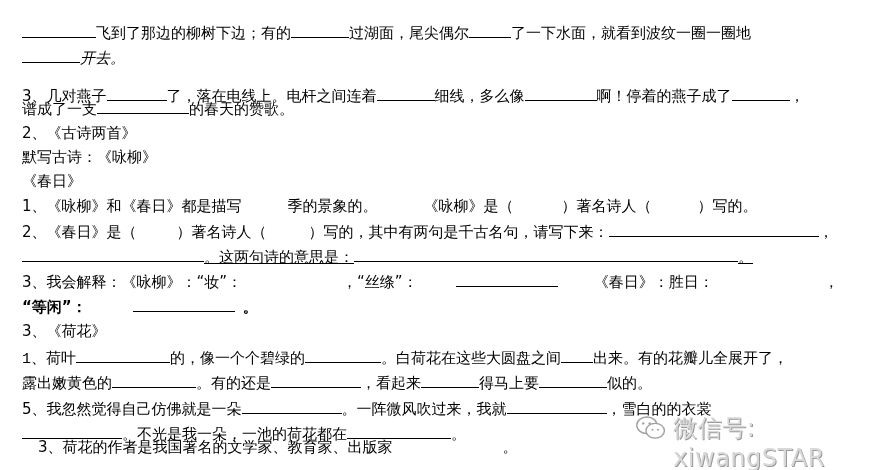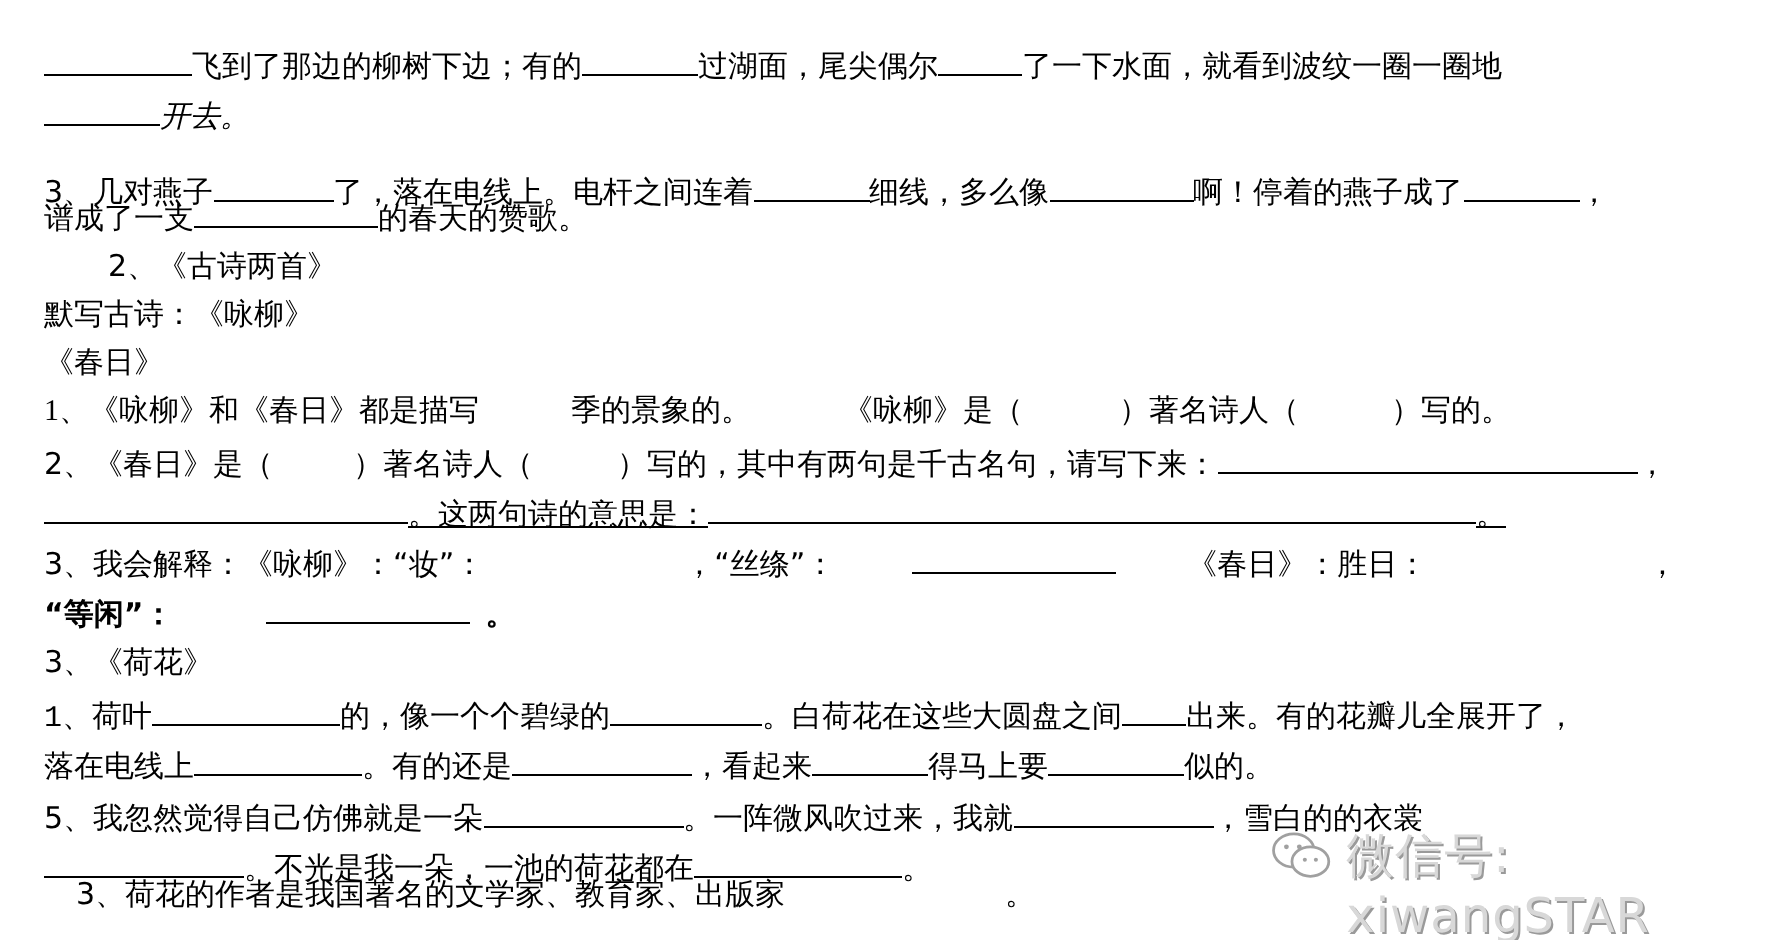--- a/index.html
+++ b/index.html
@@ -28,45 +28,45 @@
 <div class="line" style="top:46px;font-style:italic;">
   <span class="blank" style="width:58px"></span><span>开去。</span>
 </div>
 <div class="line" style="top:72px;margin-top:12px;">
   <span>3、几对燕子</span><span class="blank" style="width:60px"></span><span>了，落在电线上。电杆之间连着</span><span class="blank" style="width:58px"></span><span>细线，多么像</span><span class="blank" style="width:72px"></span><span>啊！停着的燕子成了</span><span class="blank" style="width:58px"></span><span>，</span>
 </div>
 <div class="line" style="top:97px;">
   <span>谱成了一支</span><span class="blank" style="width:92px"></span><span>的春天的赞歌。</span>
 </div>
 
-<div class="line" style="top:122px;margin-left:32px;">2、《古诗两首》</div>
+<div class="line" style="top:122px;">2、《古诗两首》</div>
 <div class="line" style="top:146px;">默写古诗：《咏柳》</div>
 <div class="line" style="top:170px;">《春日》</div>
-<div class="line" style="top:195px;font-family:Liberation Serif, serif;">
+<div class="line" style="top:195px;">
   <span>1、《咏柳》和《春日》都是描写</span><span class="gap" style="width:46px"></span><span>季的景象的。</span><span class="gap" style="width:46px"></span><span>《咏柳》是（</span><span class="gap" style="width:48px"></span><span>）著名诗人（</span><span class="gap" style="width:46px"></span><span>）写的。</span>
 </div>
 <div class="line" style="top:220px;">
   <span>2、《春日》是（</span><span class="gap" style="width:40px"></span><span>）著名诗人（</span><span class="gap" style="width:42px"></span><span>）写的，其中有两句是千古名句，请写下来：</span><span class="blank" style="width:210px"></span><span>，</span>
 </div>
 <div class="line" style="top:245px;text-decoration:underline;">
   <span class="blank" style="width:182px"></span><span>。这两句诗的意思是：</span><span class="blank" style="width:384px"></span><span>。</span>
 </div>
 <div class="line" style="top:270px;">
   <span>3、我会解释：《咏柳》：“妆”：</span><span class="gap" style="width:100px"></span><span>，“丝绦”：</span><span class="gap" style="width:38px"></span><span class="blank" style="width:102px"></span><span class="gap" style="width:36px"></span><span>《春日》：胜日：</span><span class="gap" style="width:110px"></span><span>，</span>
 </div>
 <div class="line" style="top:295px;font-weight:bold;">
   <span>“等闲”：</span><span class="gap" style="width:46px"></span><span class="blank" style="width:102px"></span><span class="gap" style="width:8px"></span><span>。</span>
 </div>
 
 <div class="line" style="top:320px;">3、《荷花》</div>
 <div class="line" style="top:346px;font-family:Liberation Mono, monospace;">
   <span>1、荷叶</span><span class="blank" style="width:94px"></span><span>的，像一个个碧绿的</span><span class="blank" style="width:76px"></span><span>。白荷花在这些大圆盘之间</span><span class="blank" style="width:32px"></span><span>出来。有的花瓣儿全展开了，</span>
 </div>
 <div class="line" style="top:371px;">
-  <span>落在电线上</span><span class="blank" style="width:84px"></span><span>。有的还是</span><span class="blank" style="width:90px"></span><span>，看起来</span><span class="blank" style="width:58px"></span><span>得马上要</span><span class="blank" style="width:68px"></span><span>似的。</span>
+  <span>露出嫩黄色的</span><span class="blank" style="width:84px"></span><span>。有的还是</span><span class="blank" style="width:90px"></span><span>，看起来</span><span class="blank" style="width:58px"></span><span>得马上要</span><span class="blank" style="width:68px"></span><span>似的。</span>
 </div>
 <div class="line" style="top:397px;">
   <span>5、我忽然觉得自己仿佛就是一朵</span><span class="blank" style="width:100px"></span><span>。一阵微风吹过来，我就</span><span class="blank" style="width:100px"></span><span>，雪白的的衣裳</span>
 </div>
 <div class="line" style="top:422px;">
   <span class="blank" style="width:100px"></span><span>。不光是我一朵，一池的荷花都在</span><span class="blank" style="width:104px"></span><span>。</span>
 </div>
 <div class="line" style="top:436px;margin-left:16px;">
   <span>3、荷花的作者是我国著名的文学家、教育家、出版家</span><span class="gap" style="width:110px"></span><span>。</span>
 </div>

